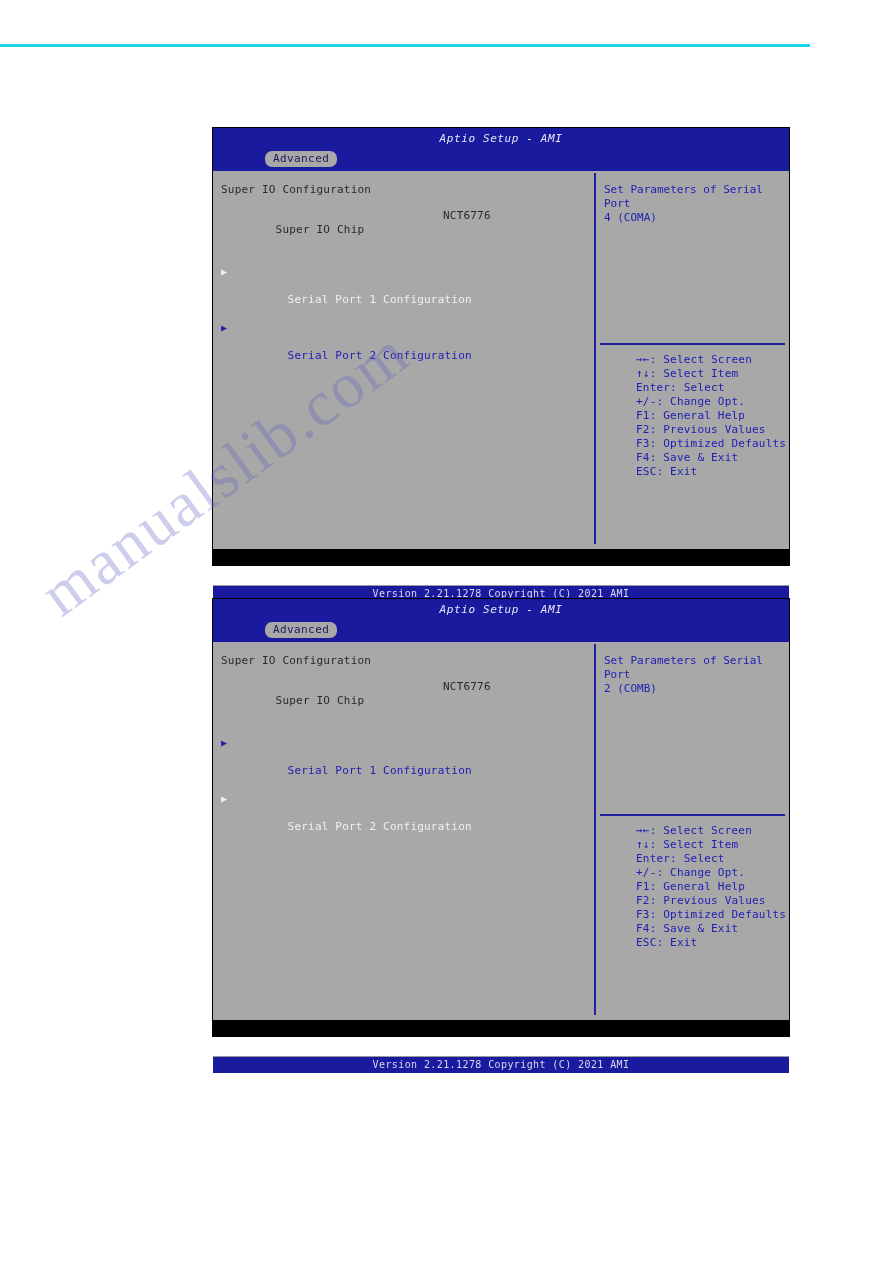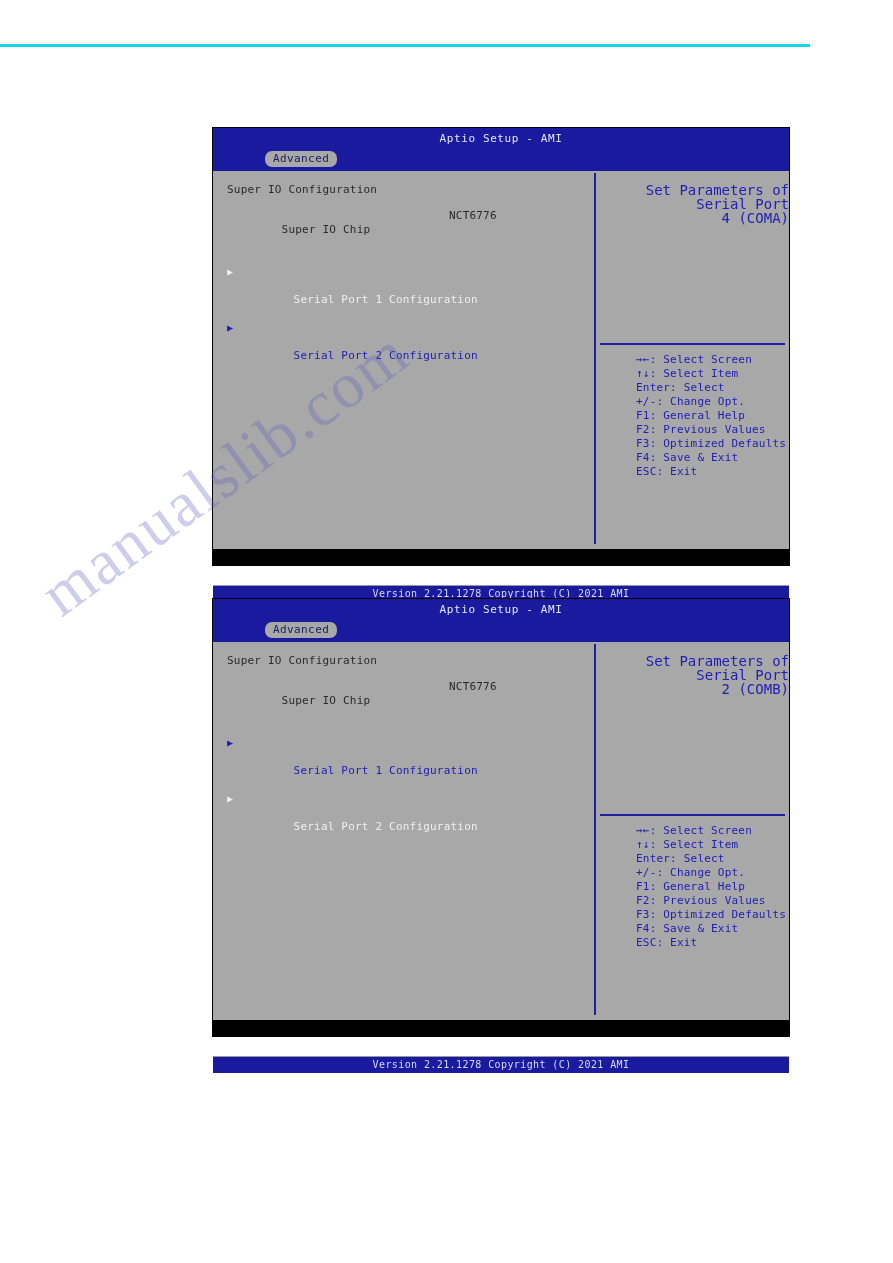--- a/index.html
+++ b/index.html
@@ -56,20 +56,21 @@
   .bios-2 { top: 598px; height: 437px; }
 
   .bios-title {
     height: 22px;
     background: #1a1a9e;
     color: #e6e6f5;
     font-size: 11px;
     line-height: 22px;
     text-align: center;
     letter-spacing: 0.6px;
+    font-style: italic;
   }
 
   .bios-tabrow {
     height: 19px;
     background: #1a1a9e;
     position: relative;
   }
   .bios-tab {
     position: absolute;
     left: 52px;
@@ -88,21 +89,21 @@
     position: relative;
     background: #a8a8a8;
     height: 377px;
     border-top: 2px solid #1a1a9e;
     box-sizing: border-box;
     display: flex;
   }
 
   .bios-main {
     width: 381px;
-    padding: 12px 0 0 14px;
+    padding: 12px 0 0 8px;
     box-sizing: border-box;
     position: relative;
   }
   .bios-sep {
     width: 2px;
     background: #1f1fa0;
     margin: 2px 0 2px 0;
   }
   .bios-help {
     flex: 1;
@@ -138,23 +139,22 @@
     left: 0;
     top: 0;
     font-size: 10px;
     line-height: 14px;
   }
 
   .gap { height: 12px; }
 
   .help-text {
     color: #2020b4;
-    font-size: 14px;
+    font-size: 11px;
     line-height: 14px;
-    text-align: right;
   }
 
   .help-divider {
     position: absolute;
     left: 4px;
     right: 4px;
     top: 172px;
     height: 2px;
     background: #1f1fa0;
   }

